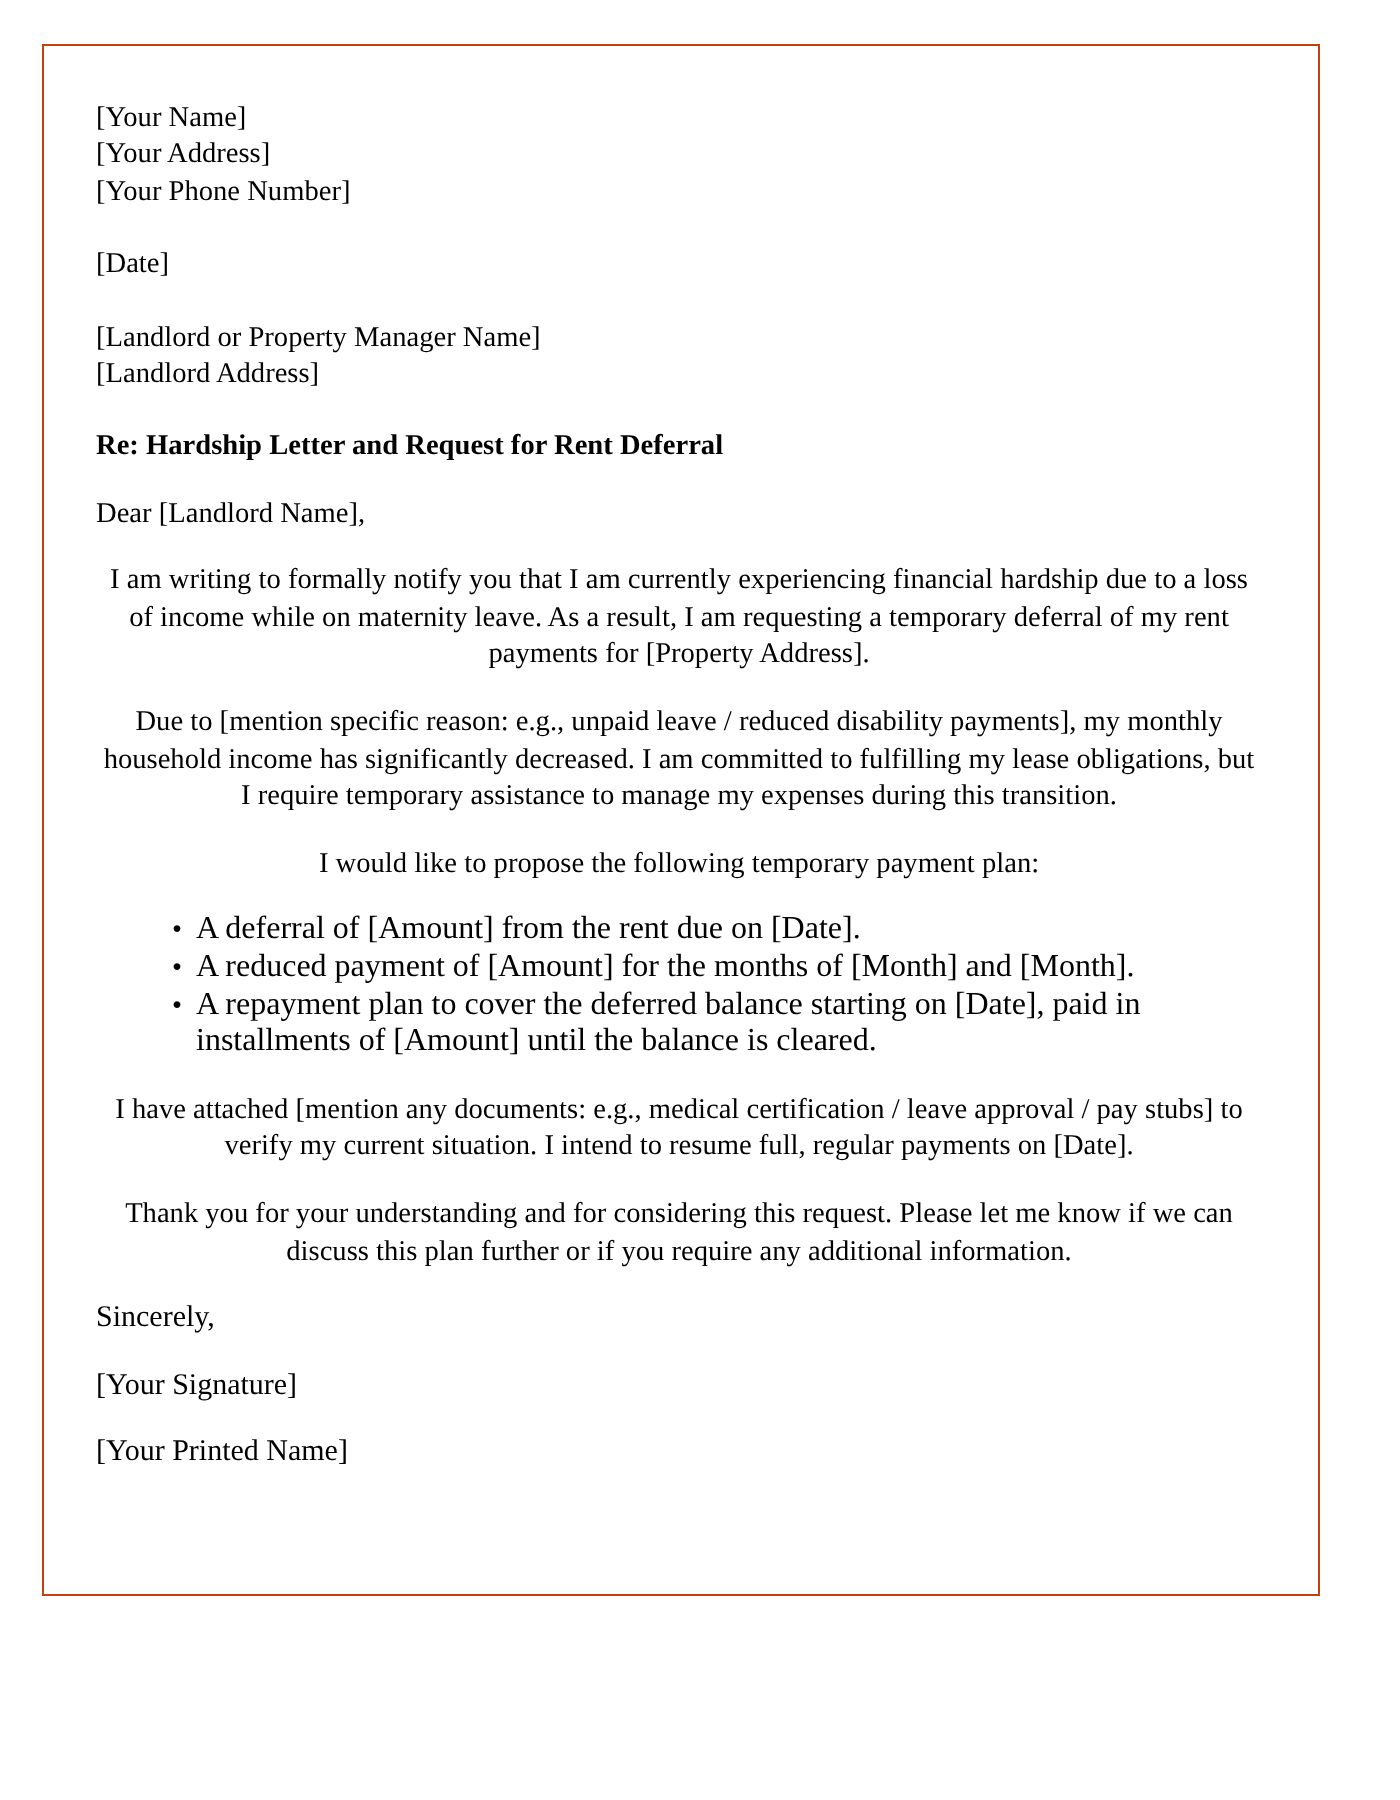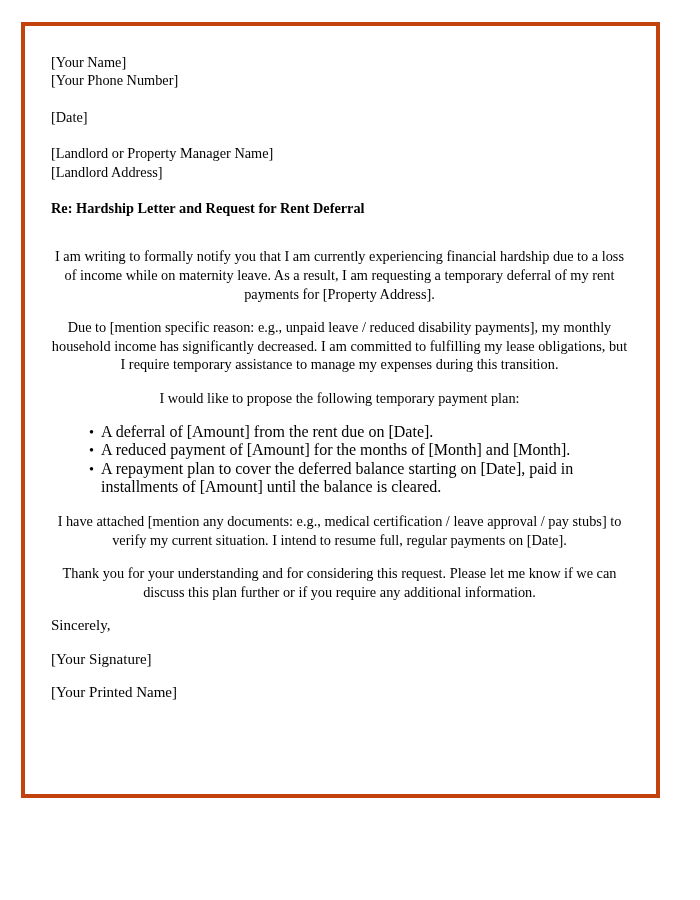--- a/index.html
+++ b/index.html
@@ -15,21 +15,21 @@
     color: #000000;
     -webkit-font-smoothing: antialiased;
   }
 
   #page {
     position: absolute;
     left: 21px;
     top: 22px;
     width: 639px;
     height: 776px;
-    border: 4px solid #c2410c;
+    border: 1px solid #c2410c;
     box-sizing: border-box;
     background: #ffffff;
     overflow: hidden;
   }
 
   #letter {
     padding: 27px 28px 0 26px;
     box-sizing: border-box;
   }
 
@@ -94,20 +94,21 @@
   }
 </style>
 </head>
 <body>
 
 <div id="page">
   <div id="letter">
 
     <div class="block">
       <span class="addr-line">[Your Name]</span>
+      <span class="addr-line">[Your Address]</span>
       <span class="addr-line">[Your Phone Number]</span>
     </div>
 
     <div class="spacer-sm"></div>
 
     <div class="block">
       <span class="addr-line">[Date]</span>
     </div>
 
     <div class="spacer-sm"></div>
@@ -116,20 +117,21 @@
       <span class="addr-line">[Landlord or Property Manager Name]</span>
       <span class="addr-line">[Landlord Address]</span>
     </div>
 
     <div class="spacer-sm"></div>
 
     <div class="subject">Re: Hardship Letter and Request for Rent Deferral</div>
 
     <div class="spacer-para"></div>
 
+    <div class="salutation">Dear [Landlord Name],</div>
 
     <div class="spacer-para"></div>
 
     <p class="para">I am writing to formally notify you that I am currently experiencing financial hardship due to a loss of income while on maternity leave. As a result, I am requesting a temporary deferral of my rent payments for [Property Address].</p>
 
     <div class="spacer-para"></div>
 
     <p class="para">Due to [mention specific reason: e.g., unpaid leave / reduced disability payments], my monthly household income has significantly decreased. I am committed to fulfilling my lease obligations, but I require temporary assistance to manage my expenses during this transition.</p>
 
     <div class="spacer-para"></div>

